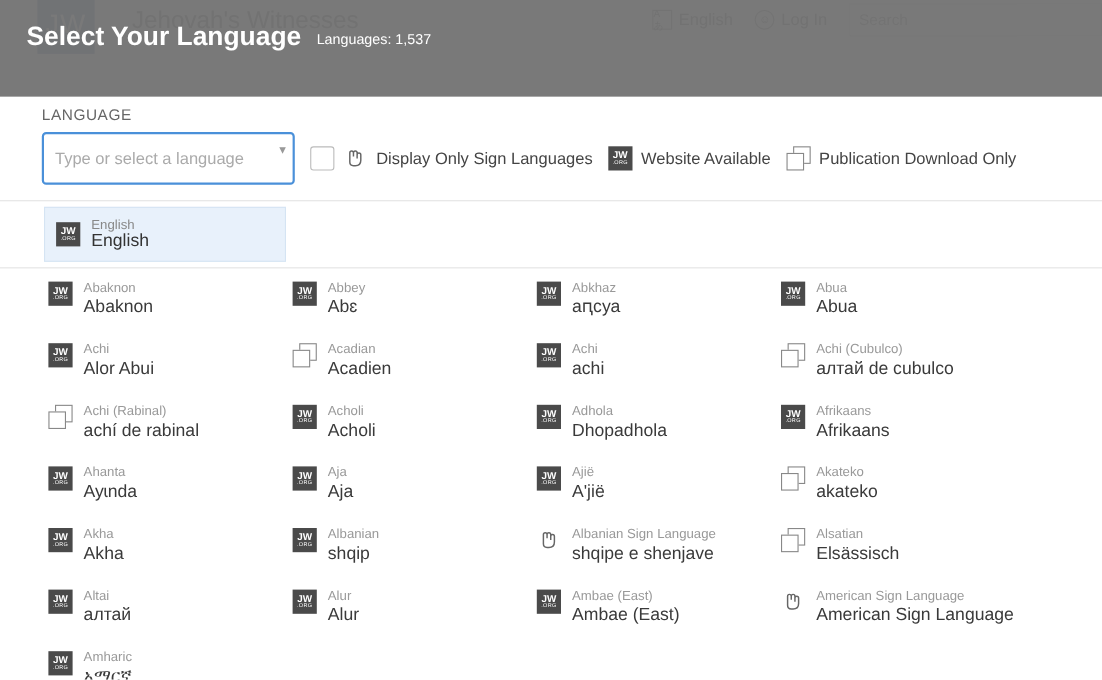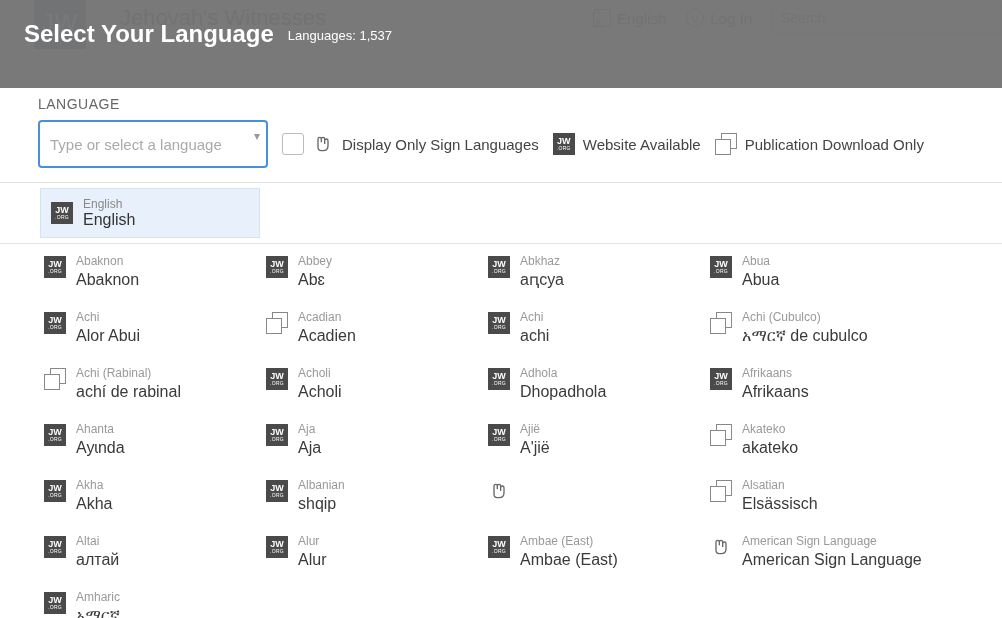--- a/index.html
+++ b/index.html
@@ -186,21 +186,21 @@
             </span>
             <div class="names">
               <span class="roman">Achi</span>
               <span class="native">achi</span>
             </div>
           </div>
           <div class="lang-item">
             <span class="pub-icon lang-icon"></span>
             <div class="names">
               <span class="roman">Achi (Cubulco)</span>
-              <span class="native">አማርኛ de cubulco</span>
+              <span class="native">алтай de cubulco</span>
             </div>
           </div>
           <div class="lang-item">
             <span class="pub-icon lang-icon"></span>
             <div class="names">
               <span class="roman">Achi (Rabinal)</span>
               <span class="native">achí de rabinal</span>
             </div>
           </div>
           <div class="lang-item">
@@ -289,20 +289,24 @@
               <span class="roman">Albanian</span>
               <span class="native">shqip</span>
             </div>
           </div>
           <div class="lang-item">
             <span class="sign-icon lang-icon">
               <svg width="20" height="20" viewBox="0 0 24 24" fill="none" stroke="#666" stroke-width="1.6">
                 <path d="M6 12 L6 6 Q6 4 8 4 Q10 4 10 6 L10 10 M10 6 Q10 4 12 4 Q14 4 14 6 L14 12 M14 8 Q14 6 16 6 Q18 6 18 8 L18 14 Q18 20 12 20 L10 20 Q6 20 6 16 L6 12"></path>
               </svg>
             </span>
+            <div class="names">
+              <span class="roman">Albanian Sign Language</span>
+              <span class="native">shqipe e shenjave</span>
+            </div>
           </div>
           <div class="lang-item">
             <span class="pub-icon lang-icon"></span>
             <div class="names">
               <span class="roman">Alsatian</span>
               <span class="native">Elsässisch</span>
             </div>
           </div>
           <div class="lang-item">
             <span class="jworg-icon lang-icon">

